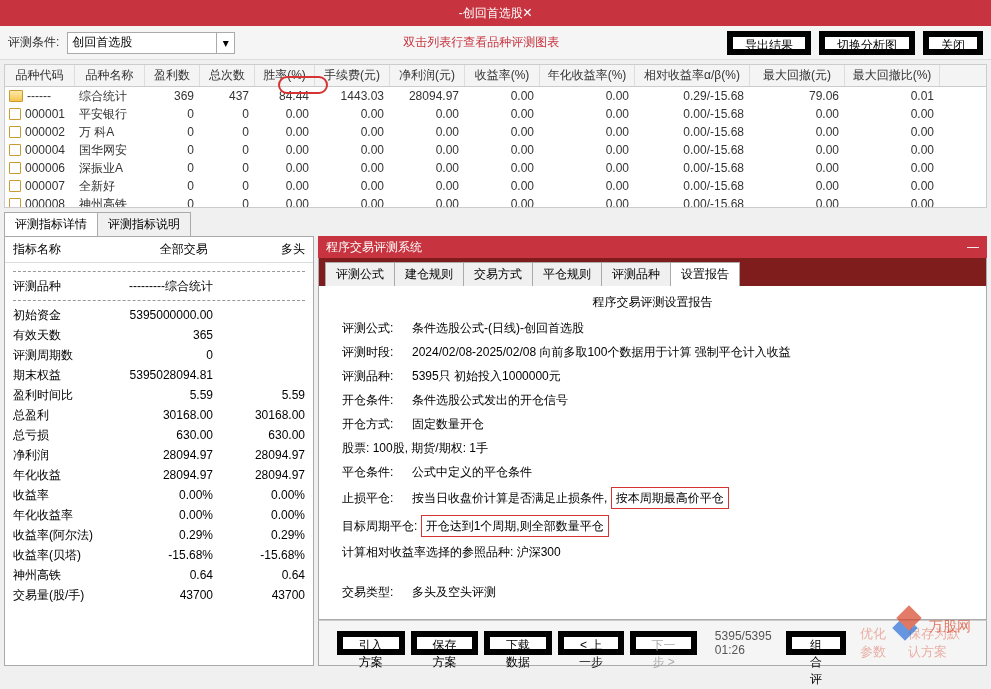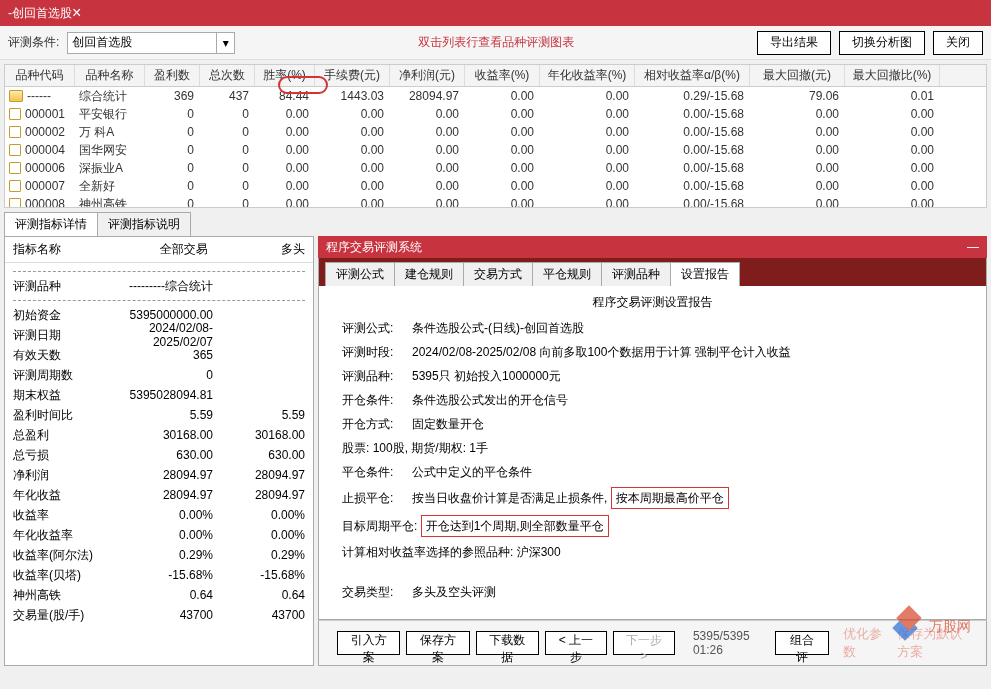--- a/index.html
+++ b/index.html
@@ -1,25 +1,25 @@
 <!DOCTYPE html>
 <html><head>
 <meta charset="utf-8">
 <style>
 *{margin:0;padding:0;box-sizing:border-box;font-family:"Microsoft YaHei",SimSun,sans-serif;font-size:12px}
 body{background:#f0f0f0;width:991px;height:689px;overflow:hidden;position:relative}
-.title-bar{background:#c7333f;color:#fff;height:26px;display:flex;align-items:center;padding:0 8px;justify-content:flex-start}
+.title-bar{background:#c7333f;color:#fff;height:26px;display:flex;align-items:center;padding:0 8px;justify-content:center}
 .title-bar .close-x{color:#fff;font-size:16px;cursor:pointer}
 .toolbar{background:#f5f5f5;height:34px;display:flex;align-items:center;padding:0 8px;gap:8px;border-bottom:1px solid #ddd}
 .toolbar .lbl{color:#333}
 .toolbar .combo{display:flex;align-items:center}
 .toolbar .combo input{width:150px;height:22px;border:1px solid #aaa;padding:0 4px}
 .toolbar .combo .arrow{width:18px;height:22px;border:1px solid #aaa;border-left:none;display:flex;align-items:center;justify-content:center;background:#fff;cursor:pointer}
 .toolbar .hint{color:#c7333f;flex:1;text-align:center}
-.btn{background:#fff;border:1px solid #000000;height:24px;padding:0 12px;cursor:pointer}
+.btn{background:#fff;border:6px solid #000000;height:24px;padding:0 12px;cursor:pointer}
 .grid{background:#fff;border:1px solid #ccc;margin:4px}
 .grid-head{display:flex;background:#f4f4f4;border-bottom:1px solid #ccc;height:22px}
 .grid-head .cell{border-right:1px solid #ddd;display:flex;align-items:center;justify-content:center;color:#333;font-size:12px}
 .grid-body{height:120px;overflow:hidden}
 .grid-row{display:flex;height:18px;align-items:center}
 .grid-row .cell{display:flex;align-items:center;justify-content:flex-end;padding-right:6px;color:#333}
 .grid-row .cell.l{justify-content:flex-start;padding-left:4px}
 .folder{width:14px;height:12px;background:linear-gradient(#ffe9a8,#f5c451);border:1px solid #c89b2e;border-radius:1px;margin-right:4px;display:inline-block}
 .file{width:12px;height:12px;background:#fff;border:1px solid #c89b2e;border-radius:1px;margin-right:4px;display:inline-block}
 .win-highlight{position:absolute;border:2px solid #d63333;border-radius:10px;pointer-events:none}
@@ -215,25 +215,20 @@
           <span class="v1">---------综合统计</span>
           <span class="v2"></span>
         </div>
         <div class="dashline"></div>
         <div class="info-row">
           <span class="k">初始资金</span>
           <span class="v1">5395000000.00</span>
           <span class="v2"></span>
         </div>
         <div class="info-row">
-          <span class="k">评测日期</span>
-          <span class="v1">2024/02/08-2025/02/07</span>
-          <span class="v2"></span>
-        </div>
-        <div class="info-row">
           <span class="k">有效天数</span>
           <span class="v1">365</span>
           <span class="v2"></span>
         </div>
         <div class="info-row">
           <span class="k">评测周期数</span>
           <span class="v1">0</span>
           <span class="v2"></span>
         </div>
         <div class="info-row">

